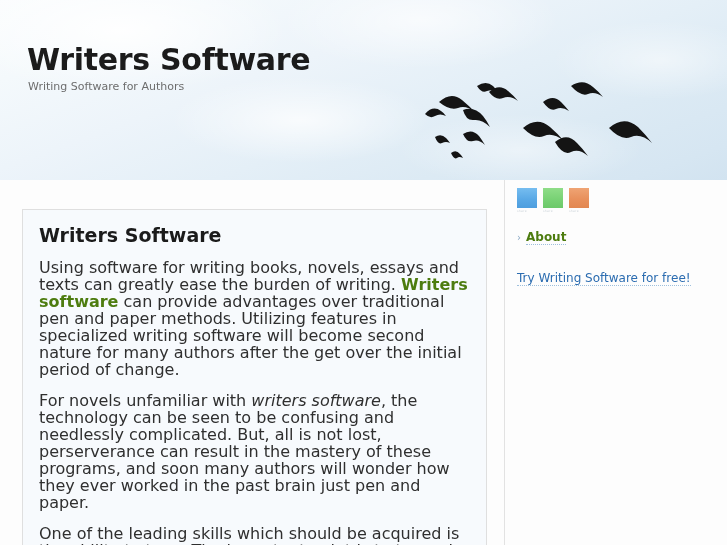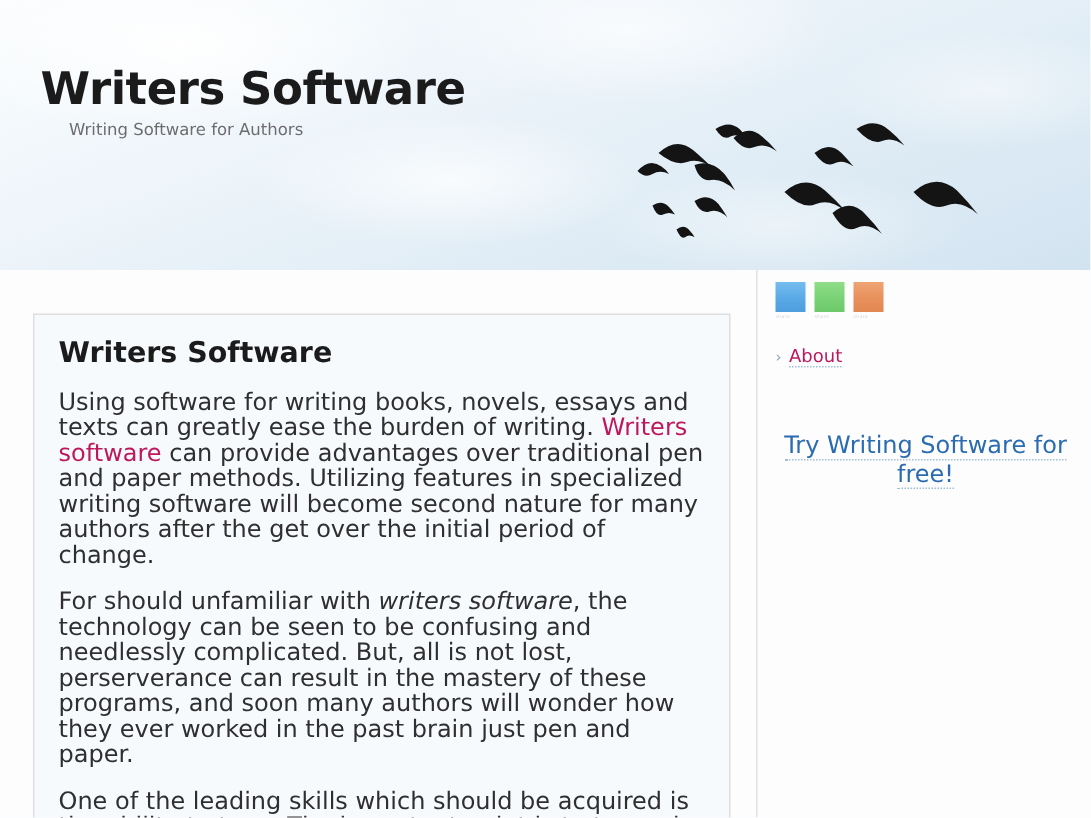--- a/index.html
+++ b/index.html
@@ -49,21 +49,21 @@
     top: 42px;
     margin: 0;
     font-size: 30px;
     font-weight: bold;
     letter-spacing: -0.3px;
     color: #1b1b1b;
     font-family: "DejaVu Sans", "Liberation Sans", sans-serif;
   }
   #site-tagline {
     position: absolute;
-    left: 46px;
+    left: 28px;
     top: 80px;
     margin: 0;
     font-size: 11px;
     color: #6d6d6d;
   }
   #birds {
     position: absolute;
     left: 395px;
     top: 80px;
     width: 332px;
@@ -117,22 +117,22 @@
   .post-body p.first { margin-top: 13px; }
 
   a {
     color: #2b6cb0;
     text-decoration: none;
   }
   a.dotted {
     border-bottom: 1px dotted #9fc0dd;
   }
   a.strong {
-    font-weight: normal;
-    color: #be185d;
+    font-weight: bold;
+    color: #4d7c0f;
   }
   em { font-style: italic; }
 
   
   #sidebar {
     position: absolute;
     left: 517px;
     top: 0;
     width: 200px;
   }
@@ -194,23 +194,22 @@
   #search-button {
     font-family: "DejaVu Sans", "Liberation Sans", sans-serif;
     font-size: 11px;
     color: #222222;
     background: #fbfbfb;
     border: 1px solid #bfbfbf;
     padding: 1px 7px;
     cursor: pointer;
   }
   #promo-link {
-    margin-top: 42px;
-    font-size: 16px;
-    text-align: center;
+    margin-top: 26px;
+    font-size: 12px;
   }
 </style>
 </head>
 <body>
 
 <div id="banner">
   <div class="cloudwash"></div>
 
   <svg id="birds" viewBox="0 0 332 100" xmlns="http://www.w3.org/2000/svg">
     <g fill="#141414">
@@ -237,21 +236,21 @@
 <div id="page">
   <div id="divider"></div>
 
   <div id="content">
     <h2 id="post-title">Writers Software</h2>
 
 
     <div class="post-body">
       <p class="first"><span>Using software for writing books, novels, essays and texts can greatly ease the burden of writing. </span><a class="strong" href="#">Writers software</a><span> can provide advantages over traditional pen and paper methods. Utilizing features in specialized writing software will become second nature for many authors after the get over the initial period of change.</span></p>
 
-      <p><span>For should unfamiliar with </span><em>writers software</em><span>, the technology can be seen to be confusing and needlessly complicated. But, all is not lost, perserverance can result in the mastery of these programs, and soon many authors will wonder how they ever worked in the past brain just pen and paper.</span></p>
+      <p><span>For novels unfamiliar with </span><em>writers software</em><span>, the technology can be seen to be confusing and needlessly complicated. But, all is not lost, perserverance can result in the mastery of these programs, and soon many authors will wonder how they ever worked in the past brain just pen and paper.</span></p>
 
       <p>One of the leading skills which should be acquired is the ability to type. The important point is to try and keep your finger speed up with your brain speed! Although two finger 'peck and hunt' is aqequate for beginners, if you are serious about using a computer for writing a book, then you should invest some time in learning how to type properly.</p>
     </div>
   </div>
 
   <div id="sidebar">
 
     <div id="social-icons">
       <a class="social-icon" href="#">
         <span class="sq" style="background:linear-gradient(180deg,#76bdf0 0%,#5aa9e6 55%,#4e9ede 100%);"></span>

